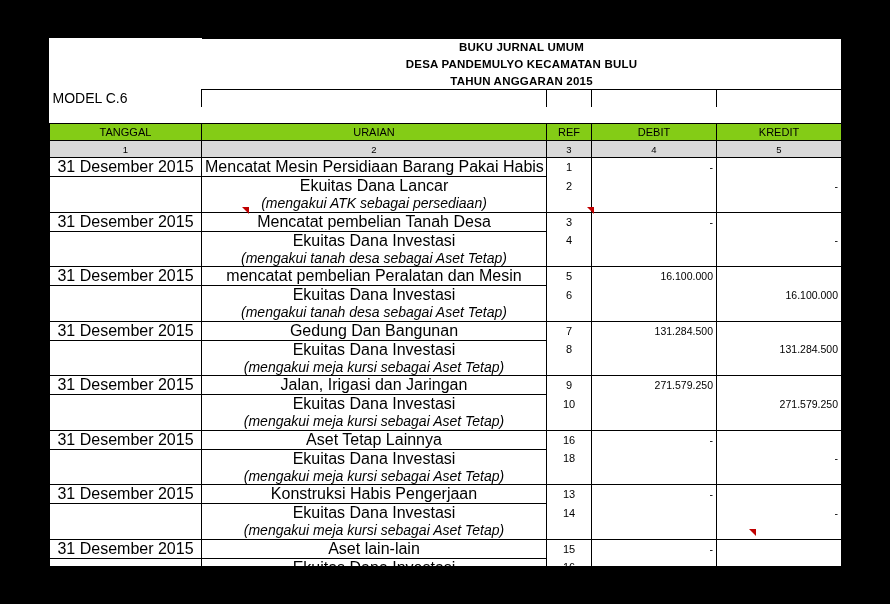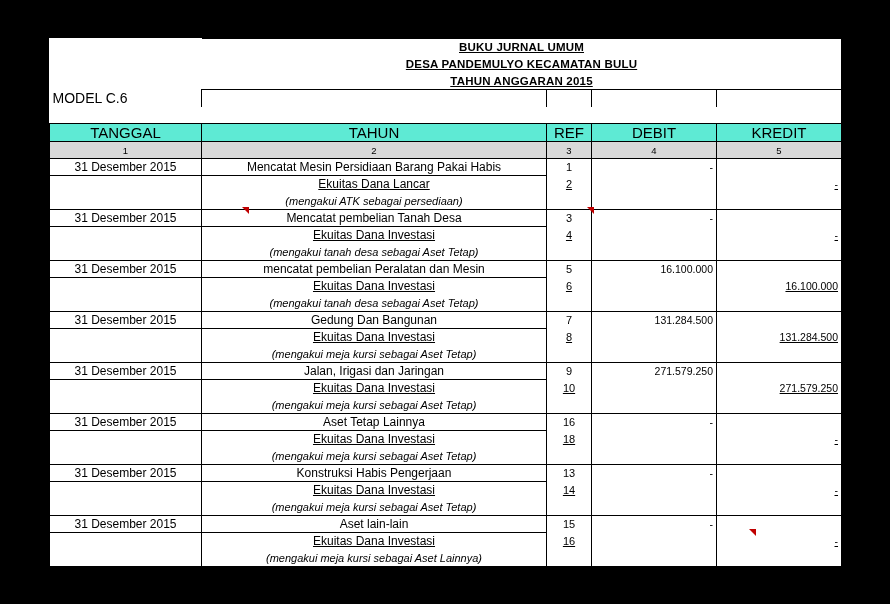--- a/index.html
+++ b/index.html
@@ -40,61 +40,61 @@
   }
   
   col.c-tgl { width: 152px; }
   col.c-ur  { width: 345px; }
   col.c-ref { width: 45px; }
   col.c-deb { width: 125px; }
   col.c-kre { width: 125px; }
 
   .no-border { border: none !important; }
   .nb-l { border-left: none !important; }
-  .nb-r { border-right: none !important; text-decoration: underline; }
+  .nb-r { border-right: none !important; }
   .nb-t { border-top: none !important; }
   .nb-b { border-bottom: none !important; }
 
   .title {
     text-align: center;
     font-weight: bold;
     font-size: 11.5px;
     letter-spacing: .2px;
   }
   .titlerow td { height: 18px; }
 
   .model {
     font-size: 14px;
     text-align: left;
     padding-left: 4px;
   }
   .blankrow td { height: 14px; }
 
   .hdr {
-    background: #5eead4;
+    background: #84cc16;
     text-align: center;
-    font-size: 15px;
+    font-size: 11px;
     height: 19px;
     margin-top: 43px;
   }
   .hdrnum {
     background: #d9d9d9;
     text-align: center;
     font-size: 9.5px;
     height: 14px;
   }
 
   .c { text-align: center; }
   .r { text-align: right; padding-right: 5px; }
-  .ital { font-style: italic; font-size: 11px; }
-  .small { font-size: 12px; }
+  .ital { font-style: italic; font-size: 14px; }
+  .small { font-size: 16px; }
   .refnum { text-align: center; font-size: 11px; }
 
   .rowtall td { height: 21px; }
-  .rowmid td { height: 20px; text-decoration: underline; }
+  .rowmid td { height: 20px; }
   .rowital td { height: 17px; }
 
   
   .tri {
     position: absolute;
     width: 0; height: 0;
     border-top: 7px solid #c00000;
     border-left: 7px solid transparent;
     pointer-events: none;
   }
@@ -136,21 +136,21 @@
       <tr class="blankrow">
         <td class="no-border"></td>
         <td class="no-border"></td>
         <td class="no-border"></td>
         <td class="no-border"></td>
         <td class="no-border"></td>
       </tr>
 
       <tr>
         <td class="hdr">TANGGAL</td>
-        <td class="hdr">TAHUN</td>
+        <td class="hdr">URAIAN</td>
         <td class="hdr">REF</td>
         <td class="hdr">DEBIT</td>
         <td class="hdr">KREDIT</td>
       </tr>
       <tr>
         <td class="hdrnum">1</td>
         <td class="hdrnum">2</td>
         <td class="hdrnum">3</td>
         <td class="hdrnum">4</td>
         <td class="hdrnum">5</td>

